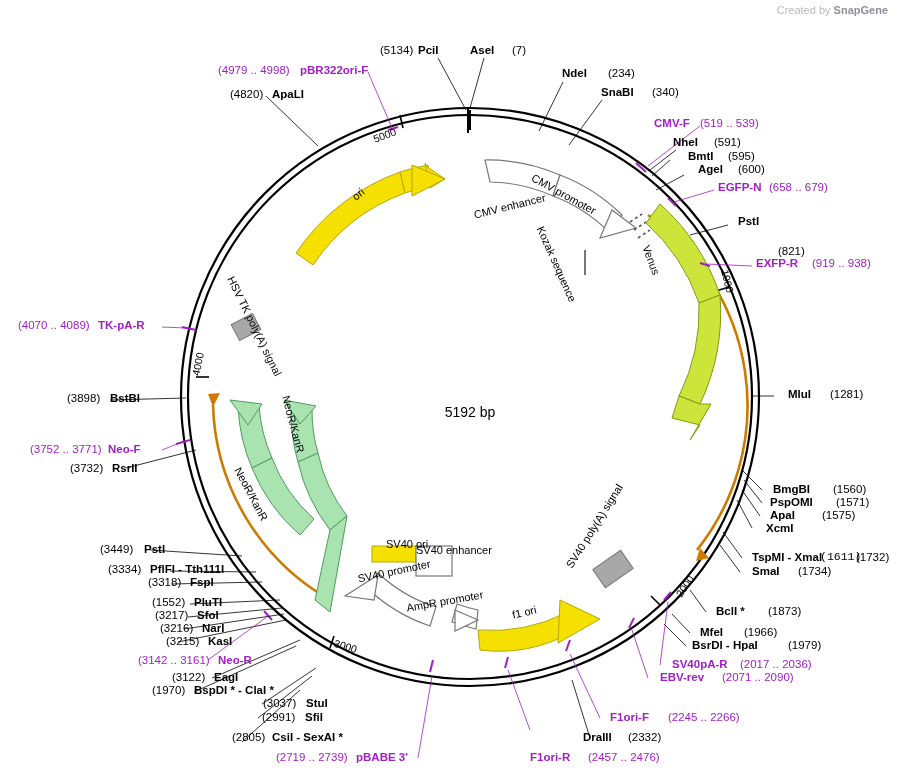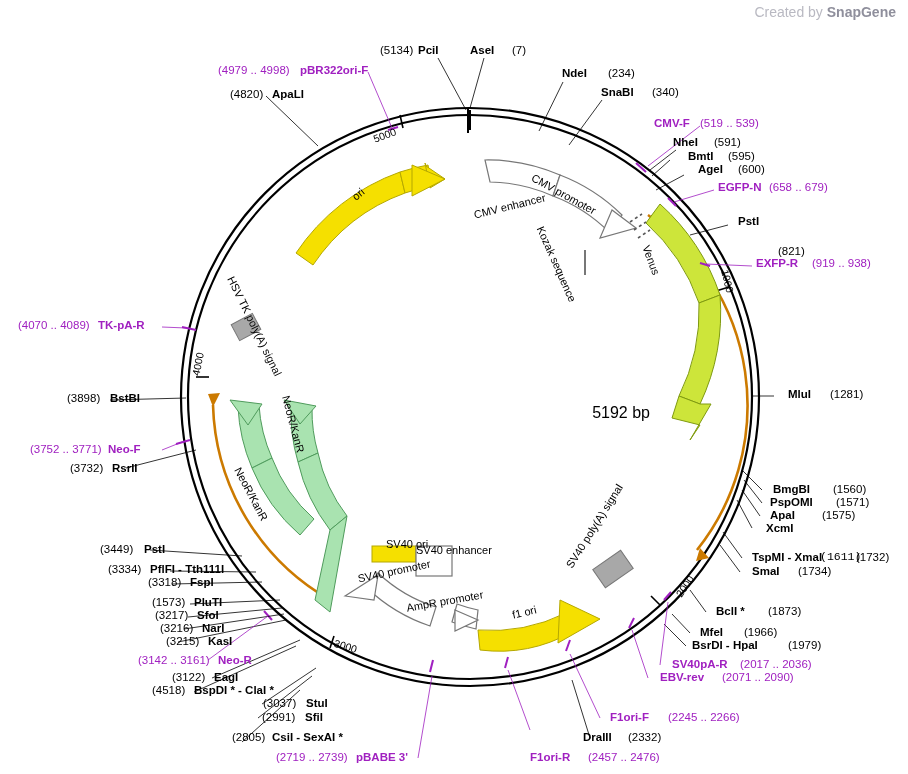--- a/index.html
+++ b/index.html
@@ -8,24 +8,24 @@
     font-family:"Liberation Sans", sans-serif;
     overflow:hidden;
   }
   #stage{position:absolute;left:0;top:0;width:908px;height:774px;}
   .lbl{position:absolute;white-space:nowrap;font-size:11.5px;color:#000;}
   .lbl.b{font-weight:bold;}
   .lbl.pos{color:#000;font-weight:normal;}
   .lbl.purple{color:#a020c0;}
   .lbl.purple-b{color:#a020c0;font-weight:bold;}
   .plasmid-name{position:absolute;font-weight:bold;font-size:13px;color:#000;text-align:center;}
-  .plasmid-bp{position:absolute;font-size:16px;color:#000;text-align:right;}
+  .plasmid-bp{position:absolute;font-size:14px;color:#000;text-align:center;}
   .feat-label{position:absolute;font-size:11px;color:#000;white-space:nowrap;}
   .tick-num{position:absolute;font-size:10.5px;color:#000;}
-  .credit{position:absolute;right:12px;top:4px;font-size:14px;color:#b9b9c2;}
+  .credit{position:absolute;right:20px;top:4px;font-size:11px;color:#b9b9c2;}
   .credit b{color:#8f8f9c;font-weight:bold;}
   svg{position:absolute;left:0;top:0;}
 </style>
 </head>
 <body>
 
 <div id="stage">
 
   <svg width="908" height="774">
 
@@ -275,36 +275,36 @@
 
   <div class="lbl pos" style="left:232px;top:731px;">(2805)</div>
   <div class="lbl b" style="left:272px;top:731px;">CsiI  -  SexAI *</div>
 
   <div class="lbl pos" style="left:262px;top:711px;">(2991)</div>
   <div class="lbl b" style="left:305px;top:711px;">SfiI</div>
 
   <div class="lbl pos" style="left:263px;top:697px;">(3037)</div>
   <div class="lbl b" style="left:306px;top:697px;">StuI</div>
 
-  <div class="lbl pos" style="left:152px;top:684px;">(4518)</div>
+  <div class="lbl pos" style="left:152px;top:684px;">(1970)</div>
   <div class="lbl b" style="left:194px;top:684px;">BspDI *  -  ClaI *</div>
 
   <div class="lbl pos" style="left:172px;top:671px;">(3122)</div>
   <div class="lbl b" style="left:214px;top:671px;">EagI</div>
 
   <div class="lbl purple" style="left:138px;top:654px;">(3142 .. 3161)</div>
   <div class="lbl purple-b" style="left:218px;top:654px;">Neo-R</div>
 
   <div class="lbl pos" style="left:166px;top:635px;">(3215)</div>
   <div class="lbl b" style="left:208px;top:635px;">KasI</div>
   <div class="lbl pos" style="left:160px;top:622px;">(3216)</div>
   <div class="lbl b" style="left:202px;top:622px;">NarI</div>
   <div class="lbl pos" style="left:155px;top:609px;">(3217)</div>
   <div class="lbl b" style="left:197px;top:609px;">SfoI</div>
-  <div class="lbl pos" style="left:152px;top:596px;">(1573)</div>
+  <div class="lbl pos" style="left:152px;top:596px;">(1552)</div>
   <div class="lbl b" style="left:194px;top:596px;">PluTI</div>
 
   <div class="lbl pos" style="left:148px;top:576px;">(3318)</div>
   <div class="lbl b" style="left:190px;top:576px;">FspI</div>
 
   <div class="lbl pos" style="left:108px;top:563px;">(3334)</div>
   <div class="lbl b" style="left:150px;top:563px;">PflFI  -  Tth111I</div>
 
   <div class="lbl pos" style="left:100px;top:543px;">(3449)</div>
   <div class="lbl b" style="left:144px;top:543px;">PstI</div>

